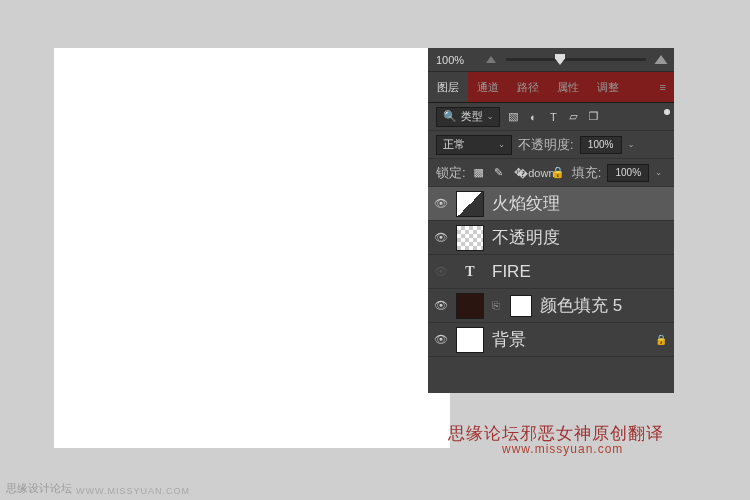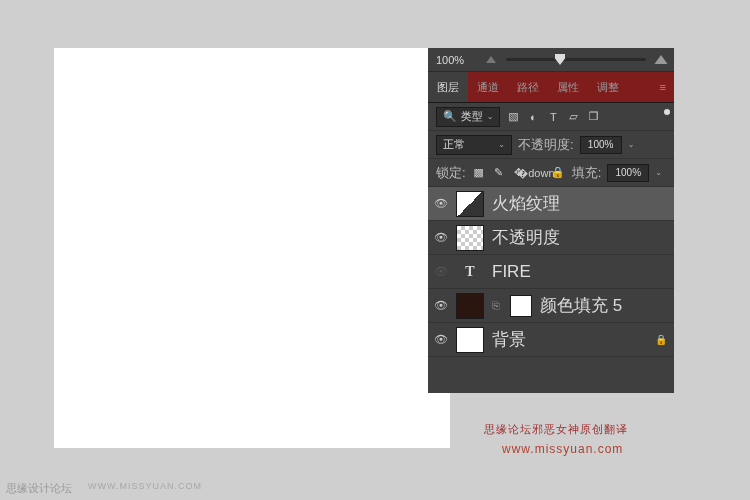--- a/index.html
+++ b/index.html
@@ -27,23 +27,23 @@
 .eye{width:14px;height:14px;color:#ccc;font-size:11px}
 .thumb{width:28px;height:26px;background:#fff;border:1px solid #1a1a1a;display:flex;align-items:center;justify-content:center;font-size:14px;color:#333}
 .thumb.trans{background:repeating-conic-gradient(#ccc 0 25%,#fff 0 50%) 0 0/8px 8px}
 .thumb.dark{background:#2a1510}
 .thumb.t-ico{background:#3f3f3f;color:#ddd;border:none;font-weight:bold;font-family:serif}
 .lname{color:#ddd;font-size:17px}
 .lock-ico{margin-left:auto;color:#aaa;font-size:10px}
 .link-ico{width:10px;color:#999;font-size:10px}
 .mask{width:22px;height:22px;background:#fff;border:1px solid #1a1a1a}
 .bottom-space{height:36px}
-.watermark1{position:absolute;left:484px;top:422px;color:#a03030;font-size:11px;letter-spacing:1px}
+.watermark1{position:absolute;left:448px;top:422px;color:#a03030;font-size:17px;letter-spacing:1px}
 .watermark2{position:absolute;left:502px;top:442px;color:#b04030;font-size:12px;letter-spacing:1px}
-.footer{position:absolute;left:6px;bottom:4px;color:#9a9a9a;font-size:11px;display:flex;gap:16px;align-items:flex-start}
+.footer{position:absolute;left:6px;bottom:4px;color:#9a9a9a;font-size:11px;display:flex;gap:4px;align-items:flex-end}
 .footer .url{font-size:9px;letter-spacing:1px;color:#a8a8a8}
 .dot{position:absolute;right:4px;top:61px;width:6px;height:6px;background:#ddd;border-radius:50%}
 .filter-row .ico{cursor:pointer}
 </style>
 </head>
 <body>
 
 <div class="canvas"></div>
 
 <div class="panel">

